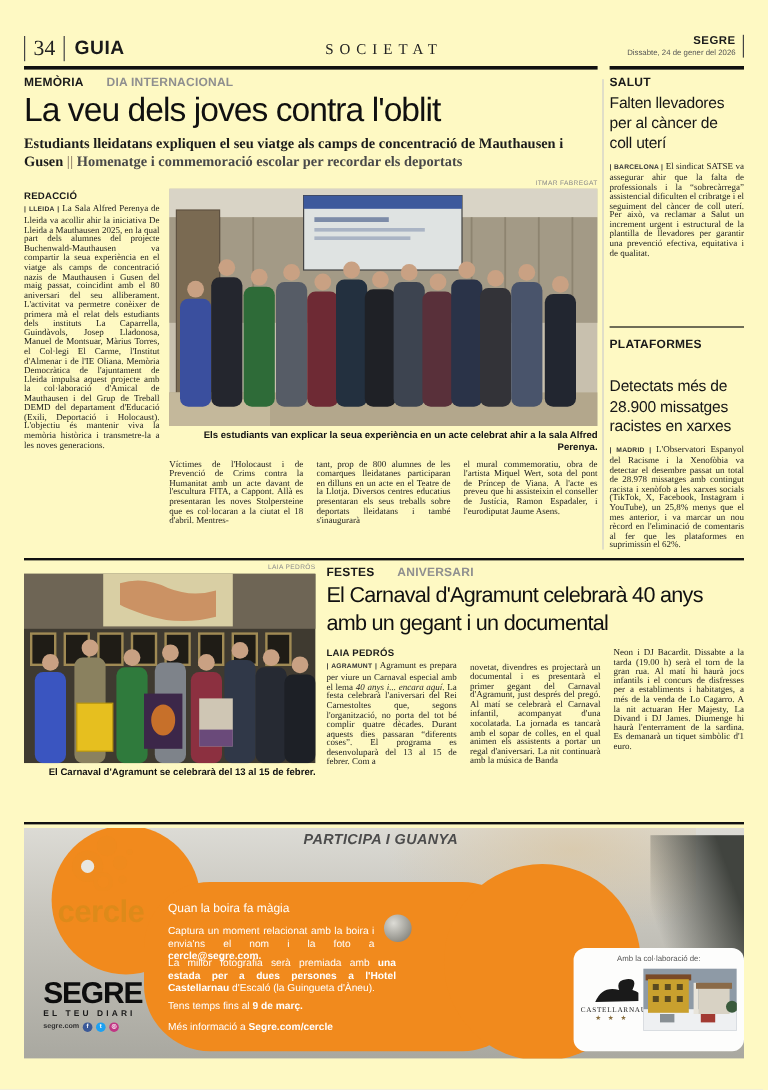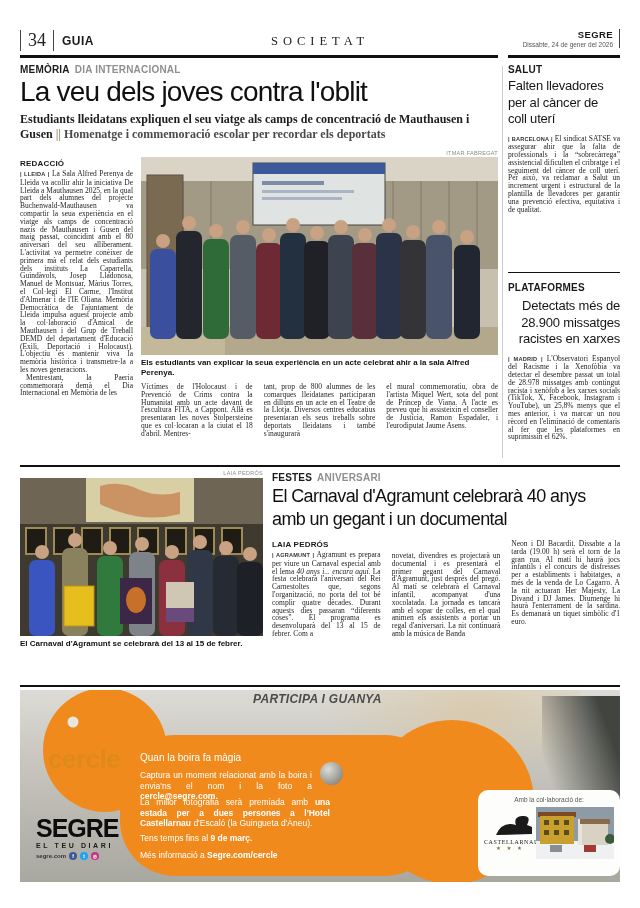--- a/index.html
+++ b/index.html
@@ -1,44 +1,44 @@
 <!DOCTYPE html>
 <html><head>
 <meta charset="utf-8">
 <style>
   html,body{margin:0;padding:0;background:#e8e8e8;}
-  .page{position:relative;width:640px;height:908px;background:#ffffff;margin:0 auto;
+  .page{position:relative;width:640px;height:908px;background:#fef9c3;margin:0 auto;
         font-family:"Liberation Sans",sans-serif;color:#1a1a1a;overflow:hidden;}
   .abs{position:absolute;}
 
   
   .hdr-num{font-family:"Liberation Serif",serif;font-size:18px;color:#222;
            border-left:1.5px solid #444;border-right:1.5px solid #444;padding:0 7px;}
-  .hdr-sec{font-size:12px;font-weight:700;letter-spacing:.5px;padding-left:8px;}
+  .hdr-sec{font-size:16px;font-weight:700;letter-spacing:.5px;padding-left:8px;}
   .hdr-center{font-family:"Liberation Serif",serif;font-size:12.5px;letter-spacing:5px;color:#222;}
   .hdr-brand{font-size:9.5px;font-weight:800;letter-spacing:.4px;text-align:right;}
   .hdr-date{font-size:6.5px;color:#555;text-align:right;margin-top:1px;}
   .hdr-right{border-right:1.5px solid #444;padding-right:6px;}
   .rule{background:#111;}
 
   
   .kicker{font-size:10px;font-weight:700;letter-spacing:.2px;}
-  .kicker .sec{color:#8f8f8f;margin-left:5px;}
+  .kicker .sec{color:#8f8f8f;margin-left:19px;}
   .headline{font-weight:400;letter-spacing:-.8px;color:#101010;white-space:pre-line;}
   .subhead{font-family:"Liberation Serif",serif;font-size:12px;line-height:15px;font-weight:600;color:#1c1c1c;}
   .subhead .sep{color:#9a8a72;font-weight:700;padding:0 3px;}
   .subhead .p2{color:#4a4a4a;margin-top:36px;}
 
   .byline{font-size:8px;font-weight:700;letter-spacing:.2px;margin-bottom:2px;}
   .body-text{font-family:"Liberation Serif",serif;font-size:7.5px;line-height:7.8px;
              text-align:justify;color:#1d1d1d;}
   .body-text p{margin:0;}
   .body-text p + p{text-indent:6px;}
   .dateline{font-family:"Liberation Sans",sans-serif;font-size:5.6px;font-weight:700;color:#333;letter-spacing:.2px;}
-  .caption{font-size:8px;font-weight:700;line-height:9.5px;color:#111;}
+  .caption{font-size:8px;font-weight:700;line-height:9.5px;color:#111;text-align:right;}
   .credit{font-size:5.5px;color:#8a8a8a;letter-spacing:.3px;text-align:right;}
   .brief-head{font-size:13px;line-height:16.5px;letter-spacing:-.2px;font-weight:400;color:#161616;white-space:pre-line;}
   .vdiv{background:#cccccc;width:1px;}
   .ital{font-style:italic;}
 
   
   .cols{display:flex;gap:11px;}
   .col{flex:1;}
 
   
@@ -89,21 +89,20 @@
   <div class="abs headline" style="left:20px;top:77px;width:478px;font-size:28px;line-height:30px;">La veu dels joves contra l'oblit</div>
   <div class="abs subhead" style="left:20px;top:112px;width:478px;">
     <span>Estudiants lleidatans expliquen el seu viatge als camps de concentració de Mauthausen i Gusen</span><span class="sep">||</span><span class="p2">Homenatge i commemoració escolar per recordar els deportats</span>
   </div>
   <div class="abs credit" style="left:300px;top:150px;width:198px;">ITMAR FABREGAT</div>
 
   <div class="abs" style="left:20px;top:159px;width:113px;">
     <div class="byline">REDACCIÓ</div>
     <div class="body-text">
       <p><span class="dateline">| LLEIDA |</span> <span>La Sala Alfred Perenya de Lleida va acollir ahir la iniciativa De Lleida a Mauthausen 2025, en la qual part dels alumnes del projecte Buchenwald-Mauthausen va compartir la seua experiència en el viatge als camps de concentració nazis de Mauthausen i Gusen del maig passat, coincidint amb el 80 aniversari del seu alliberament. L'activitat va permetre conèixer de primera mà el relat dels estudiants dels instituts La Caparrella, Guindàvols, Josep Lladonosa, Manuel de Montsuar, Màrius Torres, el Col·legi El Carme, l'Institut d'Almenar i de l'IE Oliana. Memòria Democràtica de l'ajuntament de Lleida impulsa aquest projecte amb la col·laboració d'Amical de Mauthausen i del Grup de Treball DEMD del departament d'Educació (Exili, Deportació i Holocaust). L'objectiu és mantenir viva la memòria històrica i transmetre-la a les noves generacions.</span></p>
-      <p>Mentrestant, la Paeria commemorarà demà el Dia Internacional en Memòria de les</p>
     </div>
   </div>
 
   <div class="abs" style="left:141px;top:157px;width:357px;">
     <svg width="357" height="198" viewBox="0 0 357 198" style="display:block;">
       <rect width="357" height="198" fill="#c8c0ae"></rect>
       <rect width="357" height="24" fill="#d9d4c6"></rect>
       <rect y="24" width="357" height="88" fill="#a39a86"></rect>
       <g stroke="#8d8470" stroke-width="1.5">
         <line x1="14" y1="24" x2="14" y2="112"></line>
@@ -166,21 +165,21 @@
     <div class="brief-head" style="margin-top:3px;">Falten llevadores
 per al càncer de
 coll uterí</div>
     <div class="body-text" style="margin-top:7px;">
       <span class="dateline">| BARCELONA |</span> <span>El sindicat SATSE va assegurar ahir que la falta de professionals i la “sobrecàrrega” assistencial dificulten el cribratge i el seguiment del càncer de coll uterí. Per això, va reclamar a Salut un increment urgent i estructural de la plantilla de llevadores per garantir una prevenció efectiva, equitativa i de qualitat.</span>
     </div>
   </div>
   <div class="abs rule" style="left:508px;top:272px;width:112px;height:1px;"></div>
   <div class="abs" style="left:508px;top:282px;width:112px;">
     <div class="kicker">PLATAFORMES</div>
-    <div class="brief-head" style="margin-top:5px;text-align:right;">Detectats més de
+    <div class="brief-head" style="margin-top:21px;">Detectats més de
 28.900 missatges
 racistes en xarxes</div>
     <div class="body-text" style="margin-top:7px;">
       <span class="dateline">| MADRID |</span> <span>L'Observatori Espanyol del Racisme i la Xenofòbia va detectar el desembre passat un total de 28.978 missatges amb contingut racista i xenòfob a les xarxes socials (TikTok, X, Facebook, Instagram i YouTube), un 25,8% menys que el mes anterior, i va marcar un nou rècord en l'eliminació de comentaris al fer que les plataformes en suprimissin el 62%.</span>
     </div>
   </div>
 
   <div class="abs rule" style="left:20px;top:465px;width:600px;height:1.5px;"></div>
 
   <div class="abs credit" style="left:20px;top:470px;width:243px;">LAIA PEDRÓS</div>

